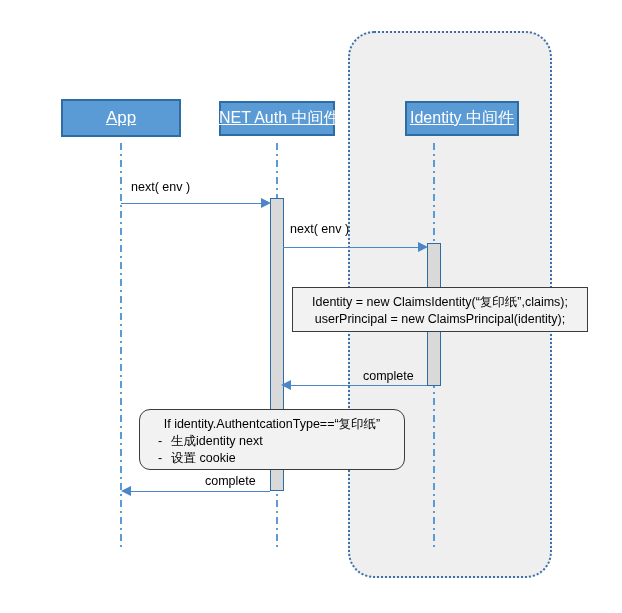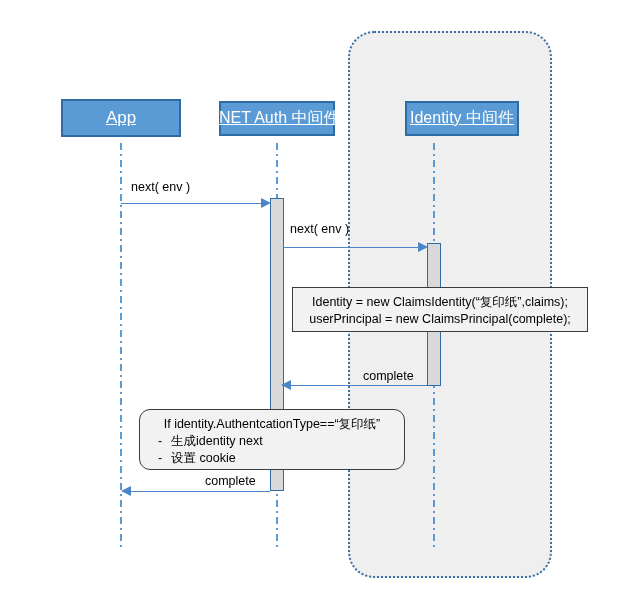--- a/index.html
+++ b/index.html
@@ -139,21 +139,21 @@
   <div class="abs msglabel" style="left:131px; top:180px;">next( env )</div>
   <div class="abs msgline" style="left:121px; top:203px; width:142px;"></div>
   <div class="abs arrowhead right" style="left:261px; top:198px;"></div>
 
   <div class="abs msglabel" style="left:290px; top:222px;">next( env )</div>
   <div class="abs msgline" style="left:283px; top:247px; width:137px;"></div>
   <div class="abs arrowhead right" style="left:418px; top:242px;"></div>
 
   <div class="abs note" style="left:292px; top:287px; width:296px; height:45px;">
     <div class="line">Identity = new ClaimsIdentity(“复印纸”,claims);</div>
-    <div class="line">userPrincipal = new ClaimsPrincipal(complete);</div>
+    <div class="line">userPrincipal = new ClaimsPrincipal(identity);</div>
   </div>
 
   <div class="abs msglabel" style="left:363px; top:369px;">complete</div>
   <div class="abs msgline" style="left:291px; top:385px; width:136px;"></div>
   <div class="abs arrowhead left" style="left:281px; top:380px;"></div>
 
   <div class="abs note" style="left:139px; top:409px; width:266px; height:61px;border-radius:11px;">
     <div class="line">If identity.AuthentcationType==“复印纸”</div>
     <div class="bullet">
       <span class="dash">-</span>

